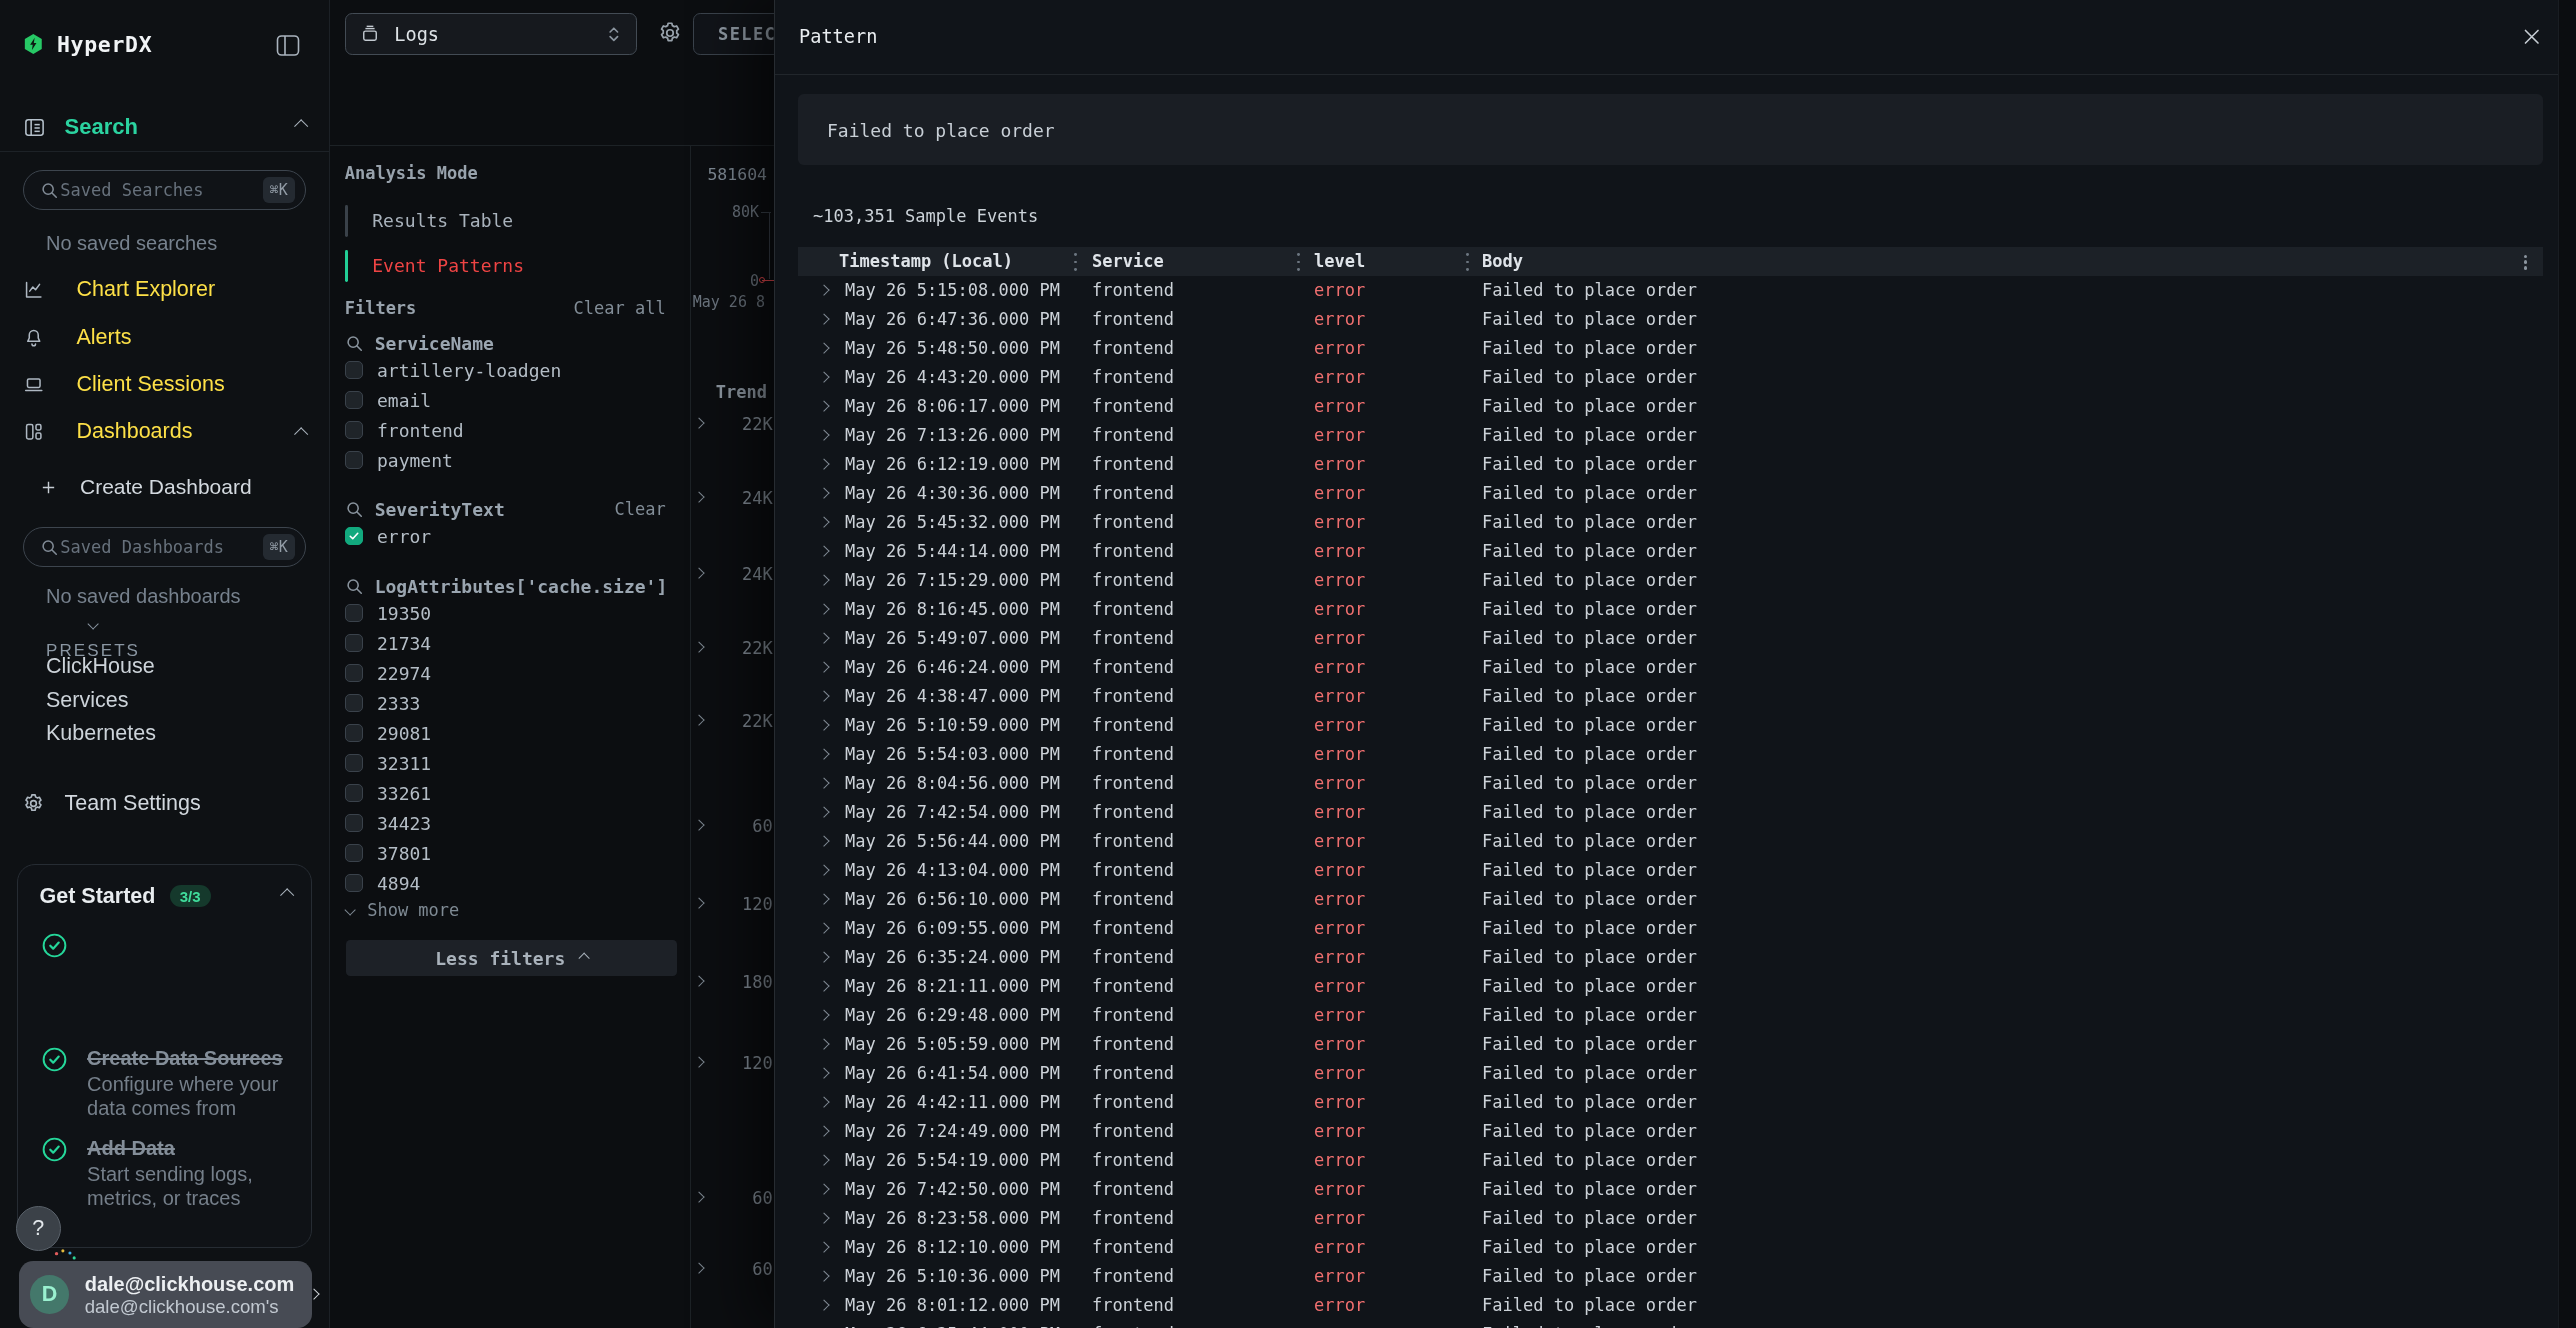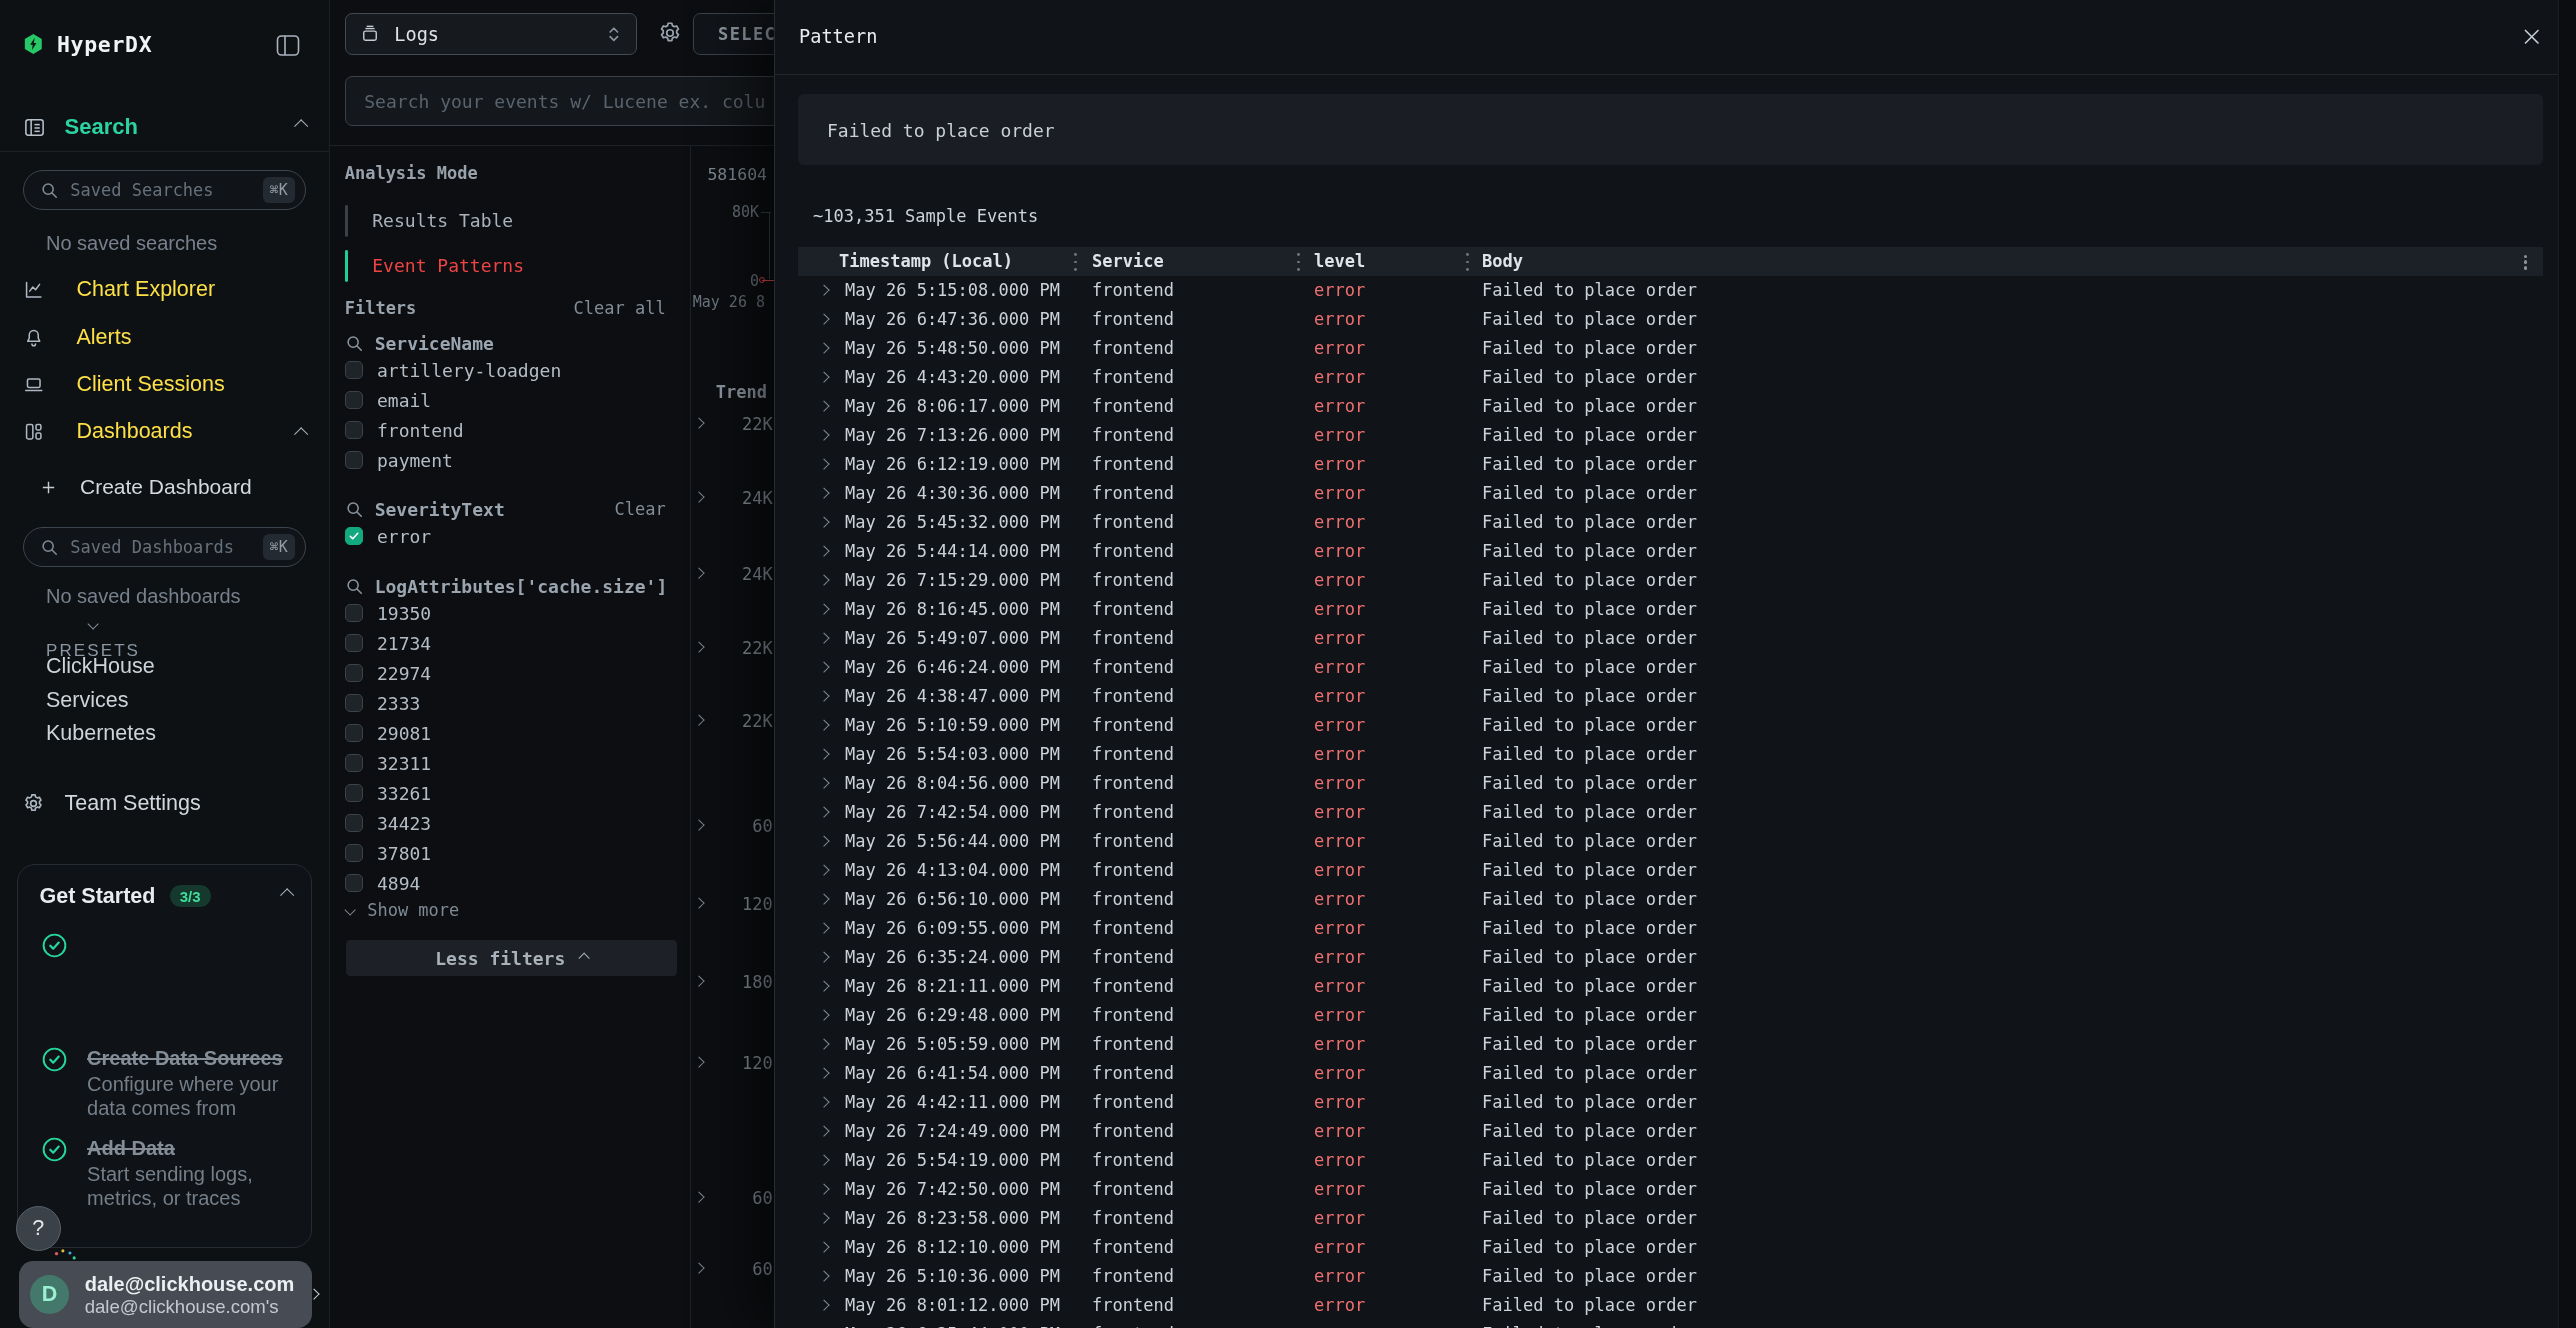--- a/index.html
+++ b/index.html
@@ -18,21 +18,21 @@
   
   .sidebar{position:absolute;left:0;top:0;width:329px;height:100%;background:#0e1114;border-right:0.7px solid #1c2126;}
   .logo-row{position:absolute;left:24px;top:31.5px;display:flex;align-items:center;gap:14.3px;}
   .logo-text{font-size:21.5px;font-weight:bold;color:#f1f4f6;letter-spacing:0.7px;}
   .collapse-btn{position:absolute;left:276px;top:34px;color:#aab4be;cursor:pointer;}
   .sec-row{position:absolute;left:23px;top:114px;display:flex;align-items:center;gap:18.6px;width:283px;}
   .sec-label{font-size:22px;font-weight:bold;color:#2bd3a0;}
   .sec-chev{margin-left:auto;color:#aab4be;}
   .side-div{position:absolute;left:0;top:151px;width:100%;height:0.7px;background:#1d2227;}
   .pill{position:absolute;left:23px;width:283px;height:40px;border:1.1px solid #3d454e;border-radius:20px;
-    background:#101317;display:flex;align-items:center;padding:0 10px 0 15.7px;box-sizing:border-box;gap:10px;}
+    background:#101317;display:flex;align-items:center;padding:0 10px 0 15.7px;box-sizing:border-box;}
   .pill input{flex:1;background:transparent;border:none;outline:none;color:#aab4be;font:17px "DejaVu Sans Mono",monospace;min-width:0;}
   .pill input::placeholder{color:#67717c;}
   .kbd{background:#242a31;border-radius:5.7px;color:#939da7;font-size:15px;padding:3.6px 7.2px;white-space:nowrap;}
   .empty-note{position:absolute;left:46px;font-size:20px;color:#76818d;}
   .nav-item{position:absolute;left:23px;width:283px;height:33px;display:flex;align-items:center;gap:32px;color:#fde047;font-size:21.5px;cursor:pointer;}
   .nav-item .ic{color:#aeb8c2;width:21.5px;}
   .create-dash{position:absolute;left:40px;top:475px;display:flex;align-items:center;gap:23px;font-size:21px;color:#d3d9df;cursor:pointer;}
   .preset-head{position:absolute;left:46px;top:620px;display:flex;align-items:center;gap:13px;color:#8a96a2;font-size:17px;letter-spacing:2.1px;cursor:pointer;flex-direction:column;}
   .preset-item{position:absolute;left:46px;font-size:21.5px;color:#ccd3d9;cursor:pointer;}
   .team-row{position:absolute;left:21.5px;top:791px;display:flex;align-items:center;gap:20px;font-size:21.5px;color:#d2d8de;cursor:pointer;}
@@ -336,21 +336,20 @@
           </svg>
       </span>
     </div>
     <span class="gear-btn">
       <svg width="26" height="26" viewBox="0 0 24 24" fill="none" stroke="currentColor" stroke-width="1.6" stroke-linejoin="round">
           <path d="M10.3 3h3.4l.5 2.2a7 7 0 0 1 1.8 1l2.1-.7 1.7 2.9-1.6 1.5a7 7 0 0 1 0 2.1l1.6 1.5-1.7 2.9-2.1-.7a7 7 0 0 1-1.8 1l-.5 2.3h-3.4l-.5-2.3a7 7 0 0 1-1.8-1l-2.1.7-1.7-2.9 1.6-1.5a7 7 0 0 1 0-2.1L4.2 8.4l1.7-2.9 2.1.7a7 7 0 0 1 1.8-1z"></path>
           <circle cx="12" cy="12" r="3"></circle>
         </svg>
     </span>
     <div class="select-btn">SELECT</div>
-    <input class="search-input" placeholder="Search your events w/ Lucene ex. colu" style="">
 
     <div class="content-body">
 
       <div class="facets-col">
         <div class="block-label abs" style="left:15.7px;top:17px">Analysis Mode</div>
         <div class="mode-row" style="top:59px">
           <span class="mode-bar"></span>
           <span class="m-lbl">Results Table</span>
         </div>
         <div class="mode-row active" style="top:104px">

